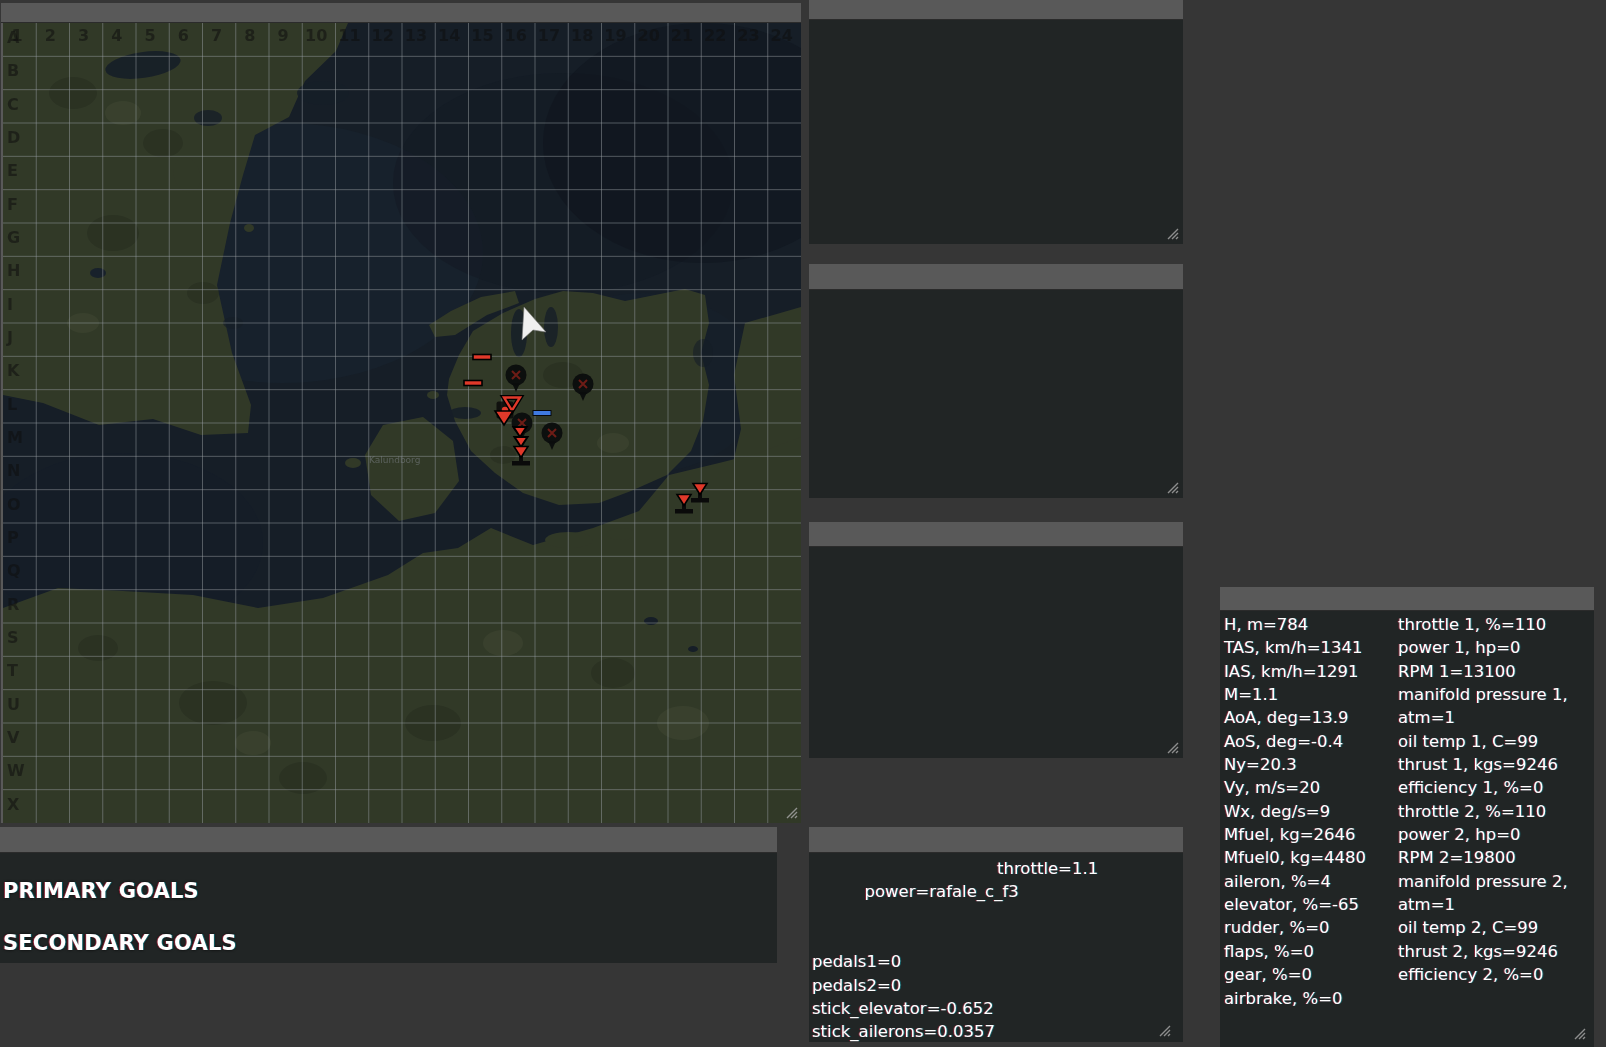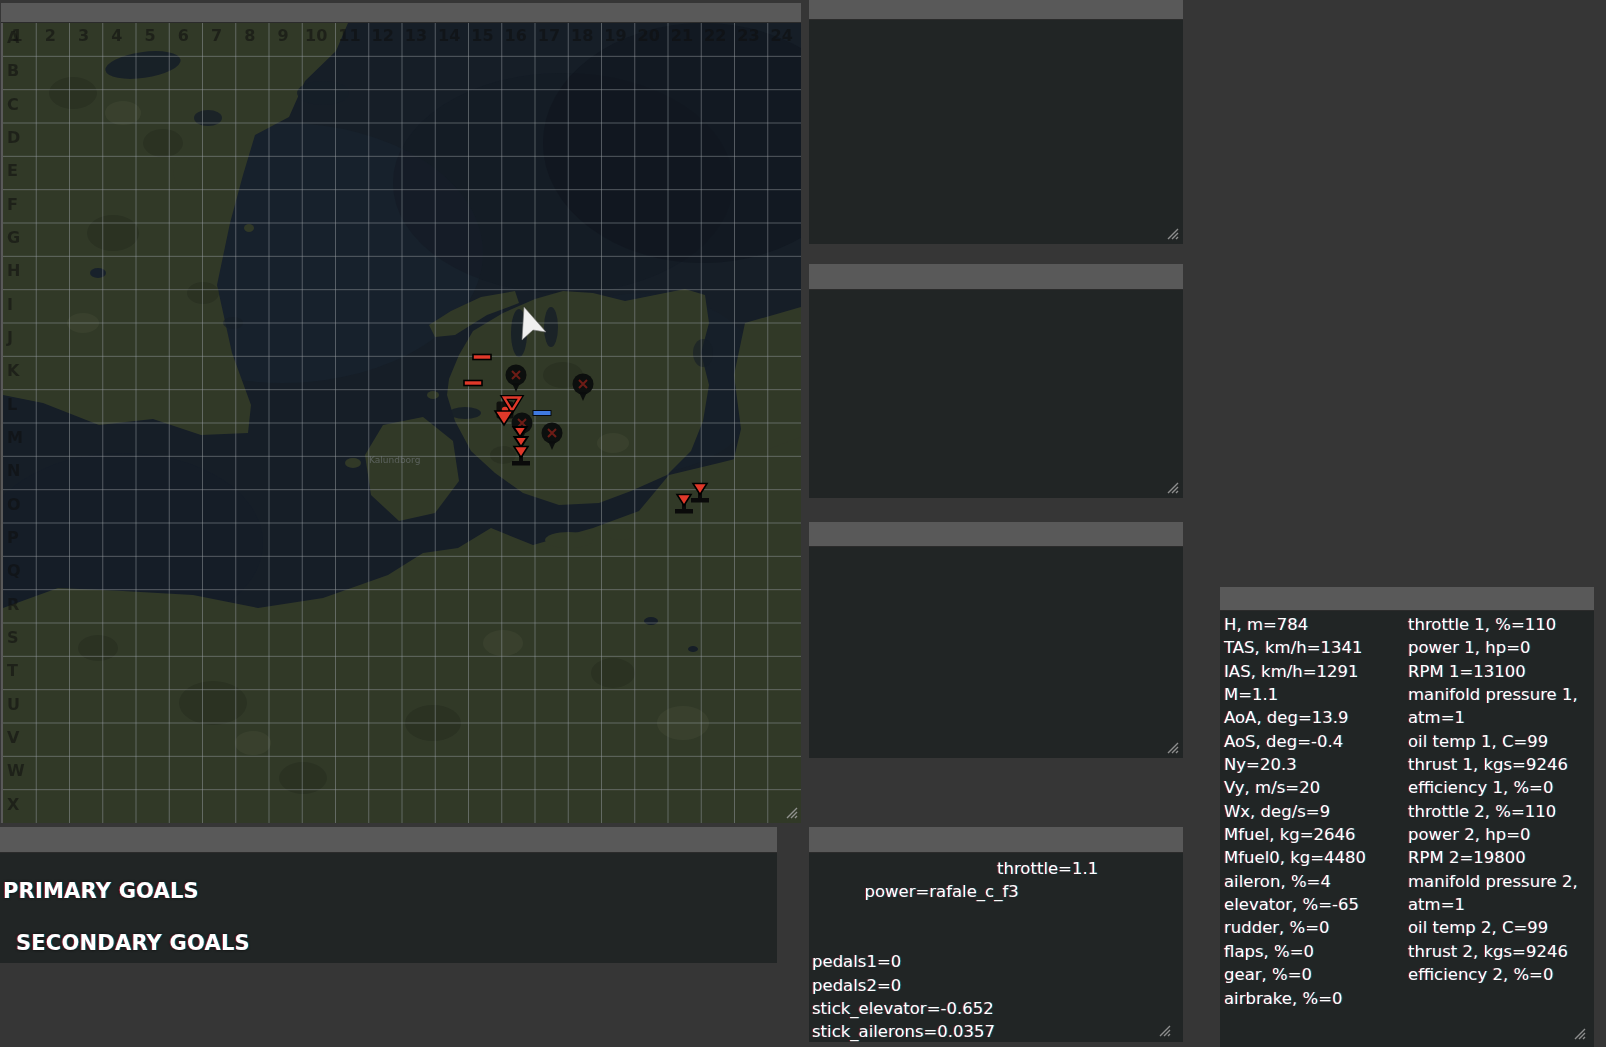--- a/index.html
+++ b/index.html
@@ -288,21 +288,21 @@
       <svg class="grip" style="right:4px;bottom:4px;" viewBox="0 0 12 12">
         <path d="M1 11 L11 1 M5 11 L11 5 M9 11 L11 9" stroke="#a9a9a9" stroke-width="1.4" fill="none"></path>
       </svg>
     </div>
   </div>
 
   <div class="win" id="goalsw">
     <div class="hdr" style="height:25px;"></div>
     <div class="pbody" style="height:110px;">
       <div class="goal" style="padding:26px 0 0 3px;">PRIMARY GOALS</div>
-      <div class="goal" style="padding:28px 0 0 16px;">SECONDARY GOALS</div>
+      <div class="goal" style="padding:28px 0 0 3px;">SECONDARY GOALS</div>
     </div>
   </div>
 
   <div class="win" id="controlsw">
     <div class="hdr" style="height:25px;"></div>
     <div class="pbody" style="height:189px;">
       <div id="controls-body">
         <div class="wtext" id="ctl-line1">
           <span>power=rafale_c_f3</span>
           <span id="ctl-throttle">throttle=1.1</span>
@@ -336,21 +336,21 @@
           <div class="wtext">Wx, deg/s=9</div>
           <div class="wtext">Mfuel, kg=2646</div>
           <div class="wtext">Mfuel0, kg=4480</div>
           <div class="wtext">aileron, %=4</div>
           <div class="wtext">elevator, %=-65</div>
           <div class="wtext">rudder, %=0</div>
           <div class="wtext">flaps, %=0</div>
           <div class="wtext">gear, %=0</div>
           <div class="wtext">airbrake, %=0</div>
         </div>
-      <div class="tel-col" style="left:188px;" id="tel-right">
+      <div class="tel-col" style="left:178px;" id="tel-right">
           <div class="wtext">throttle 1, %=110</div>
           <div class="wtext">power 1, hp=0</div>
           <div class="wtext">RPM 1=13100</div>
           <div class="wtext">manifold pressure 1,</div>
           <div class="wtext">atm=1</div>
           <div class="wtext">oil temp 1, C=99</div>
           <div class="wtext">thrust 1, kgs=9246</div>
           <div class="wtext">efficiency 1, %=0</div>
           <div class="wtext">throttle 2, %=110</div>
           <div class="wtext">power 2, hp=0</div>

